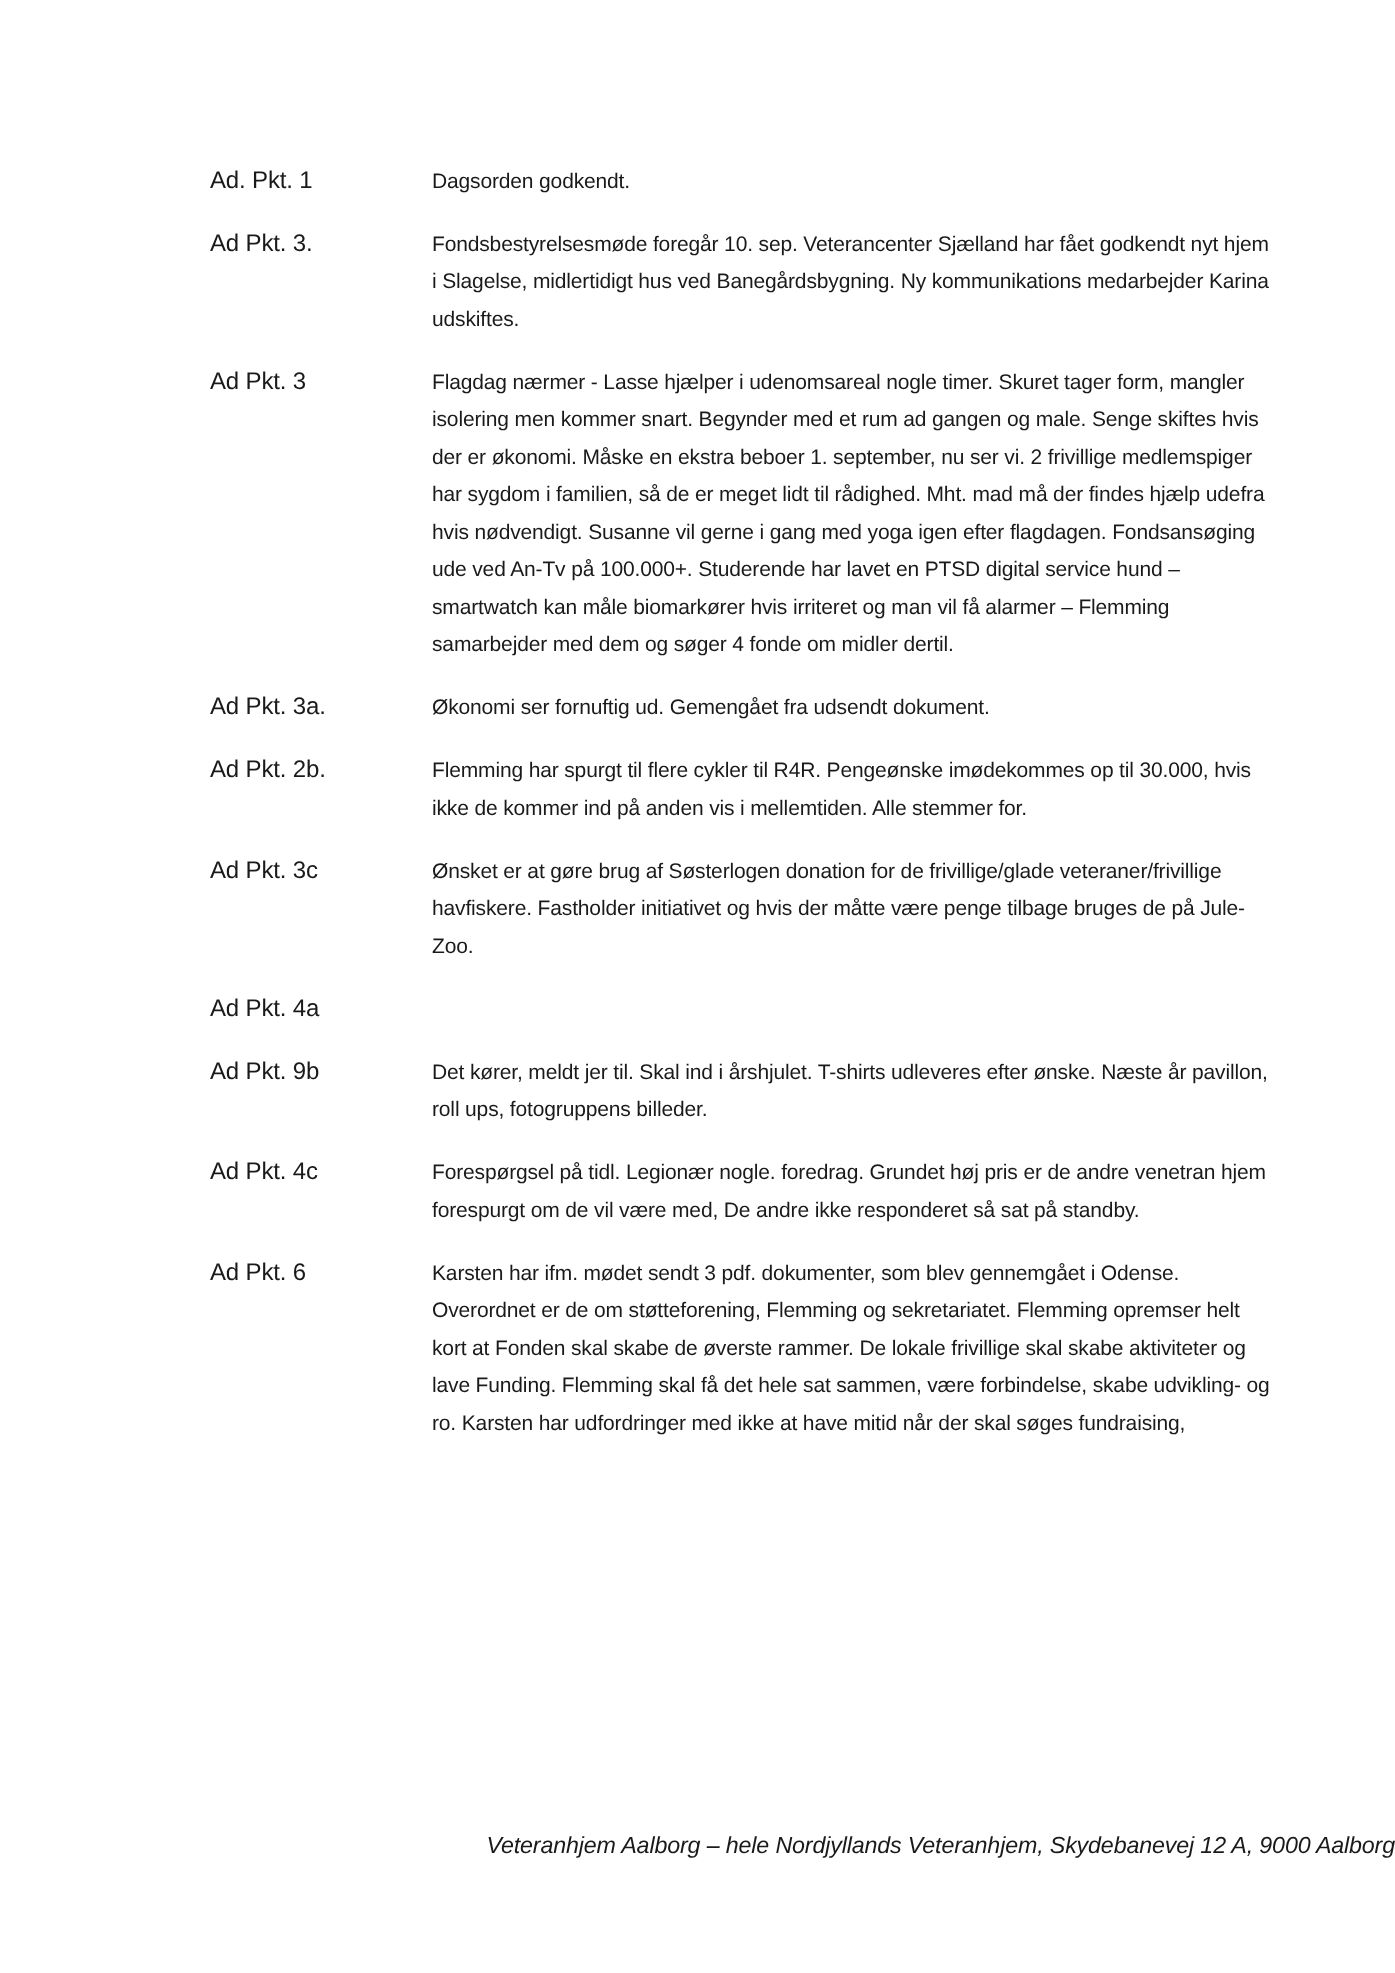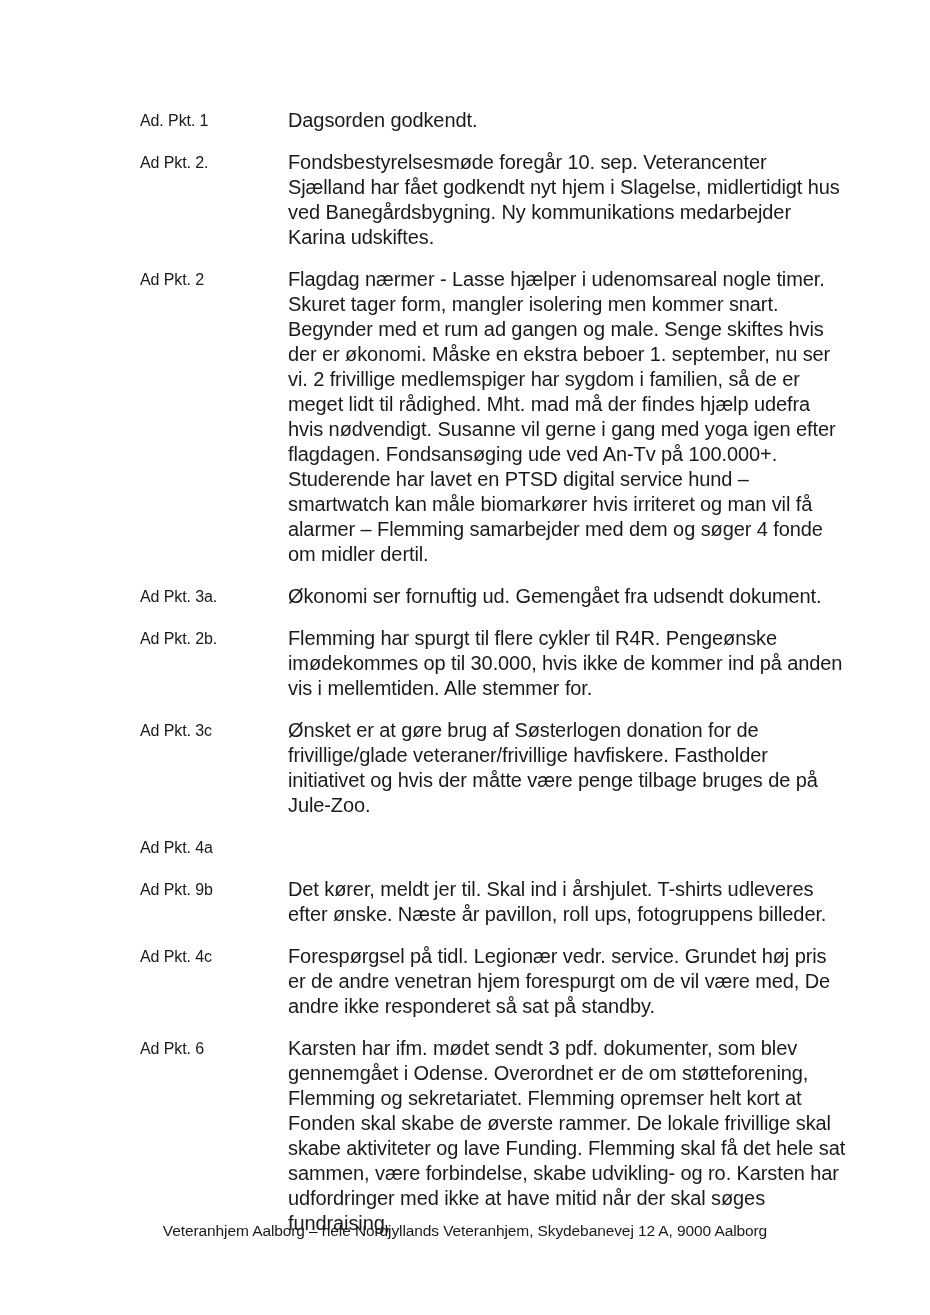--- a/index.html
+++ b/index.html
@@ -32,53 +32,54 @@
     width: 148px;
     flex: 0 0 148px;
     font-size: 16px;
     line-height: 25px;
     letter-spacing: -0.1px;
     white-space: nowrap;
   }
   .text {
     width: 560px;
     flex: 0 0 560px;
-    font-size: 20px;
+    font-size: 14px;
     line-height: 25px;
     letter-spacing: -0.1px;
   }
   .footer {
     position: absolute;
     top: 1220px;
     left: 0;
     width: 100%;
-    text-align: center;
+    text-align: right;
     font-size: 15.5px;
     line-height: 22px;
     letter-spacing: -0.1px;
+    font-style: italic;
   }
 </style>
 </head>
 <body>
 
 <div class="page">
   <div class="content">
 
     <div class="row">
       <div class="label">Ad. Pkt. 1</div>
       <div class="text">Dagsorden godkendt.</div>
     </div>
 
     <div class="row">
-      <div class="label">Ad Pkt. 2.</div>
+      <div class="label">Ad Pkt. 3.</div>
       <div class="text">Fondsbestyrelsesmøde foregår 10. sep. Veterancenter Sjælland har fået godkendt nyt hjem i Slagelse, midlertidigt hus ved Banegårdsbygning. Ny kommunikations medarbejder Karina udskiftes.</div>
     </div>
 
     <div class="row">
-      <div class="label">Ad Pkt. 2</div>
+      <div class="label">Ad Pkt. 3</div>
       <div class="text">Flagdag nærmer - Lasse hjælper i udenomsareal nogle timer. Skuret tager form, mangler isolering men kommer snart. Begynder med et rum ad gangen og male. Senge skiftes hvis der er økonomi. Måske en ekstra beboer 1. september, nu ser vi. 2 frivillige medlemspiger har sygdom i familien, så de er meget lidt til rådighed. Mht. mad må der findes hjælp udefra hvis nødvendigt. Susanne vil gerne i gang med yoga igen efter flagdagen. Fondsansøging ude ved An-Tv på 100.000+. Studerende har lavet en PTSD digital service hund – smartwatch kan måle biomarkører hvis irriteret og man vil få alarmer – Flemming samarbejder med dem og søger 4 fonde om midler dertil.</div>
     </div>
 
     <div class="row">
       <div class="label">Ad Pkt. 3a.</div>
       <div class="text">Økonomi ser fornuftig ud. Gemengået fra udsendt dokument.</div>
     </div>
 
     <div class="row">
       <div class="label">Ad Pkt. 2b.</div>
@@ -94,21 +95,21 @@
       <div class="label">Ad Pkt. 4a</div>
     </div>
 
     <div class="row">
       <div class="label">Ad Pkt. 9b</div>
       <div class="text">Det kører, meldt jer til. Skal ind i årshjulet. T-shirts udleveres efter ønske. Næste år pavillon, roll ups, fotogruppens billeder.</div>
     </div>
 
     <div class="row">
       <div class="label">Ad Pkt. 4c</div>
-      <div class="text">Forespørgsel på tidl. Legionær vedr. service. Grundet høj pris er de andre venetran hjem forespurgt om de vil være med, De andre ikke responderet så sat på standby.</div>
+      <div class="text">Forespørgsel på tidl. Legionær nogle. foredrag. Grundet høj pris er de andre venetran hjem forespurgt om de vil være med, De andre ikke responderet så sat på standby.</div>
     </div>
 
 
     <div class="row">
       <div class="label">Ad Pkt. 6</div>
       <div class="text">Karsten har ifm. mødet sendt 3 pdf. dokumenter, som blev gennemgået i Odense. Overordnet er de om støtteforening, Flemming og sekretariatet. Flemming opremser helt kort at Fonden skal skabe de øverste rammer. De lokale frivillige skal skabe aktiviteter og lave Funding. Flemming skal få det hele sat sammen, være forbindelse, skabe udvikling- og ro. Karsten har udfordringer med ikke at have mitid når der skal søges fundraising,</div>
     </div>
 
   </div>
 

